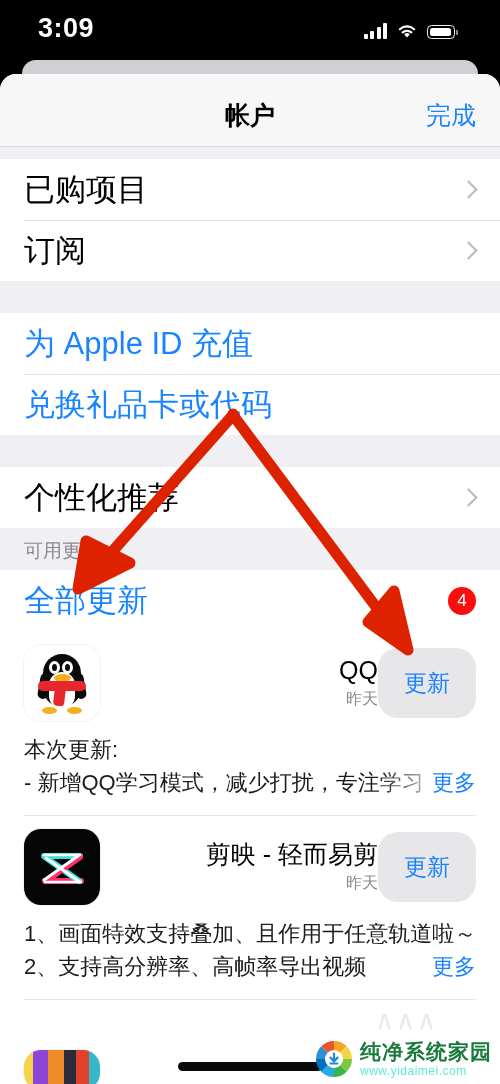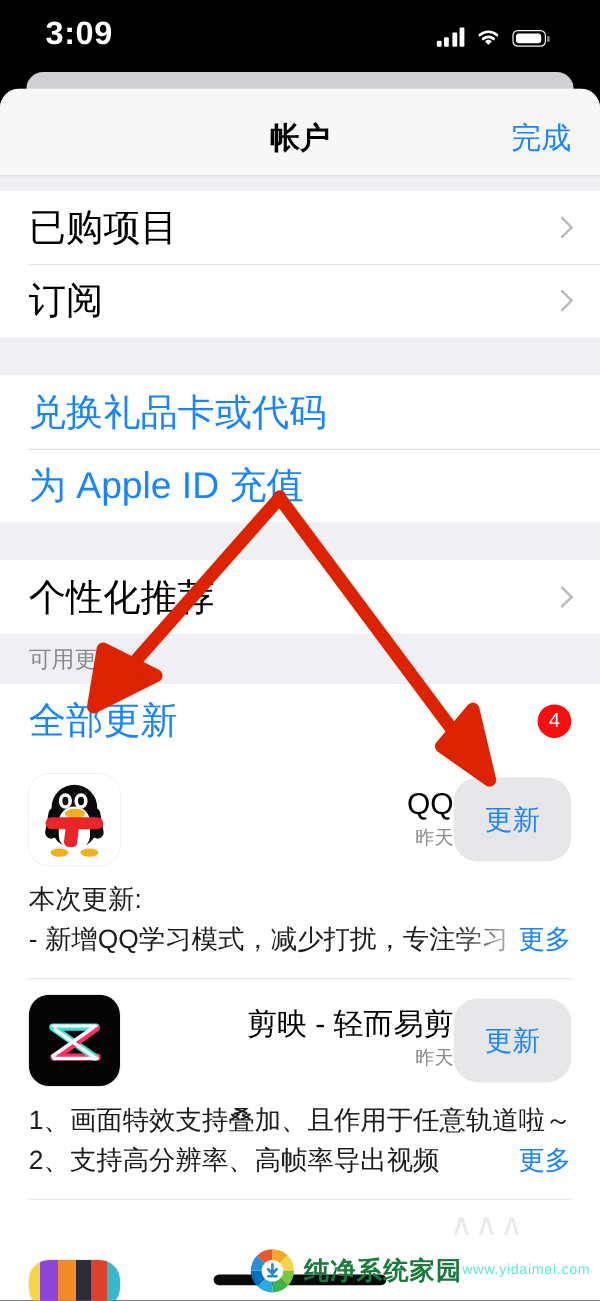--- a/index.html
+++ b/index.html
@@ -190,21 +190,21 @@
   }
 
   
   .annot{position:absolute;left:0;top:0;width:500px;height:1084px;pointer-events:none;}
 
   
   .wm{
     position:absolute;right:8px;bottom:6px;display:flex;align-items:center;gap:7px;
   }
   .wm-logo{width:38px;height:38px;position:relative;flex:0 0 38px;}
-  .wm-text{display:flex;flex-direction:row;line-height:1;}
+  .wm-text{display:flex;flex-direction:column;line-height:1;}
   .wm-title{font-size:21px;font-weight:700;color:#1a7a3c;letter-spacing:1px;}
   .wm-url{font-size:12px;color:#5eead4;letter-spacing:.5px;margin-top:3px;}
   .wm-ghost{
     position:absolute;right:62px;bottom:48px;font-size:26px;color:#e9e9ee;
     letter-spacing:2px;
   }
 </style>
 </head>
 <body>
 
@@ -249,24 +249,24 @@
       </div>
       <div class="row">
         <span class="row-label">订阅</span>
         <span class="chev"></span>
       </div>
     </div>
 
     <div class="gap" style="height:32px"></div>
     <div class="group">
       <div class="row">
+        <span class="row-label blue">为 Apple ID 充值</span>
+      </div>
+      <div class="row">
         <span class="row-label blue">兑换礼品卡或代码</span>
-      </div>
-      <div class="row">
-        <span class="row-label blue">为 Apple ID 充值</span>
       </div>
     </div>
 
     <div class="gap" style="height:32px"></div>
     <div class="group">
       <div class="row">
         <span class="row-label">个性化推荐</span>
         <span class="chev"></span>
       </div>
     </div>

